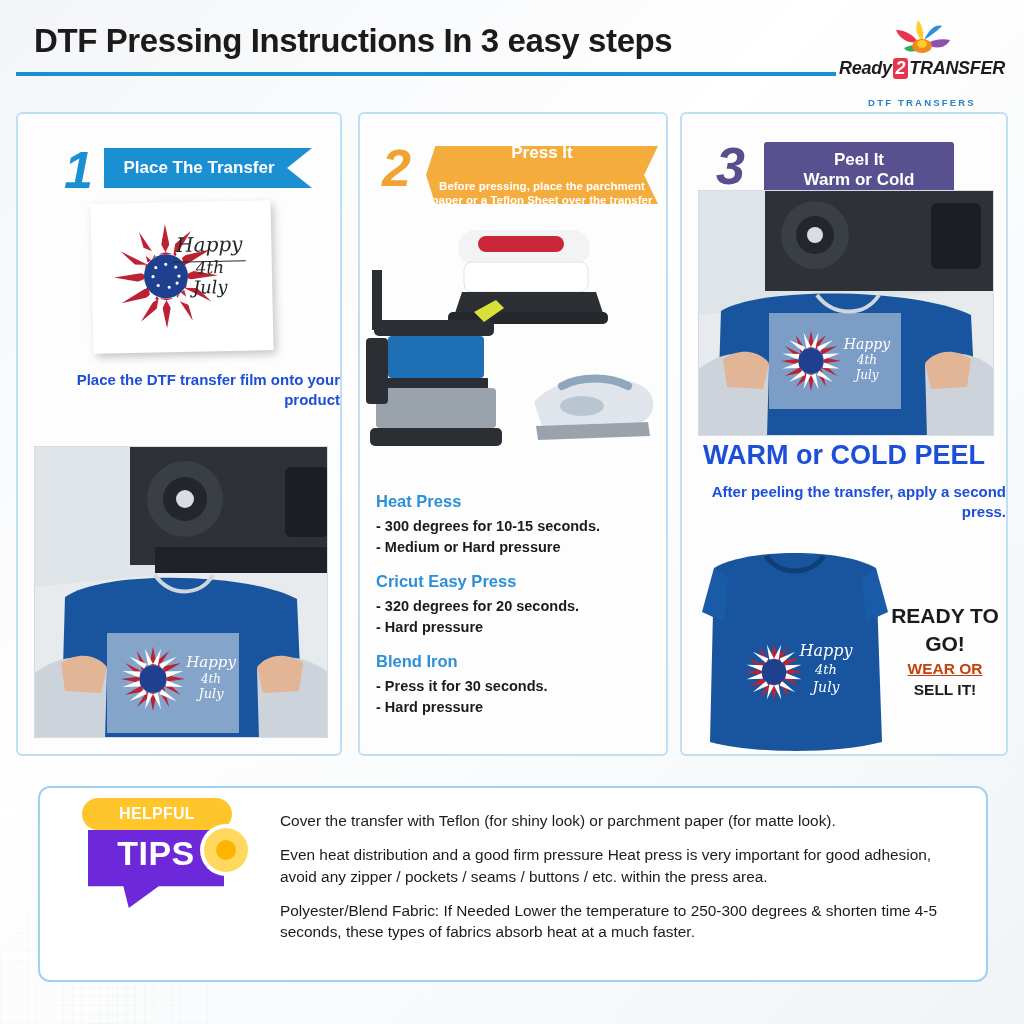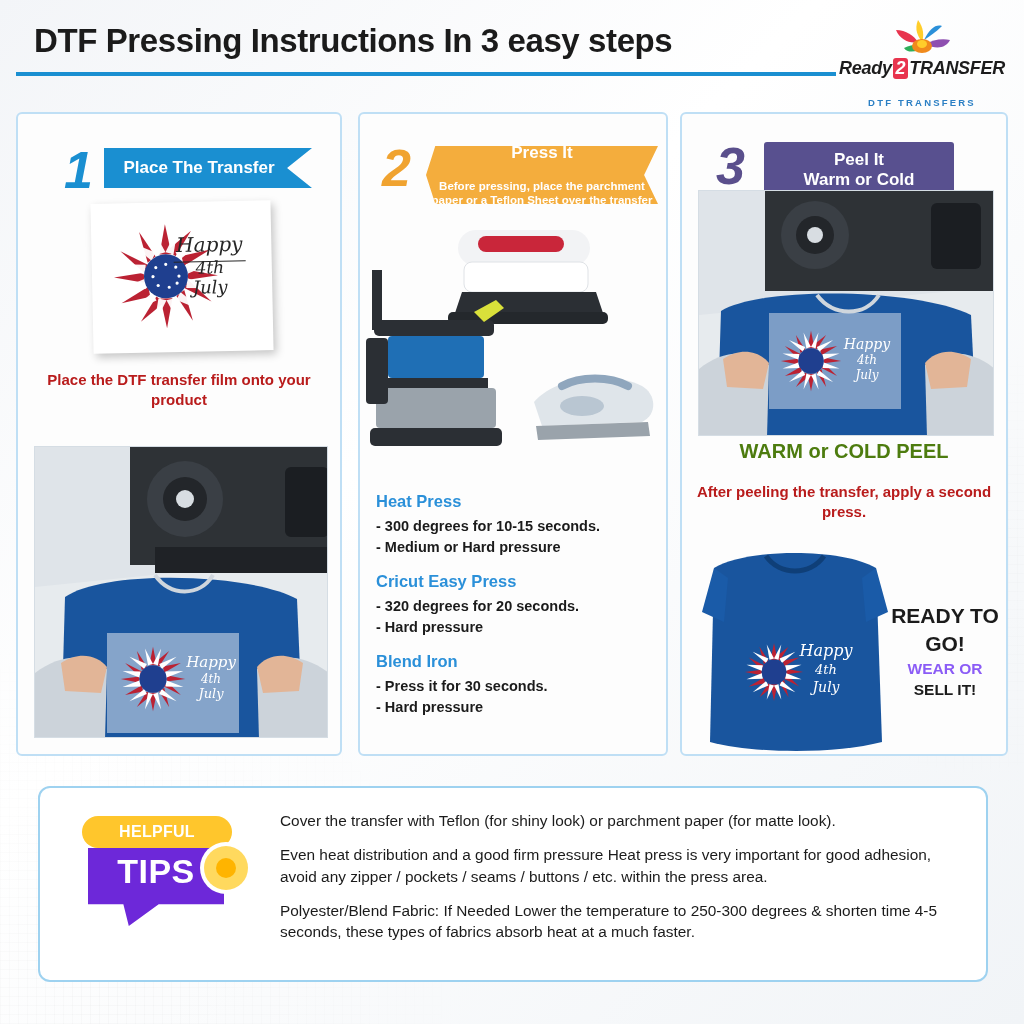--- a/index.html
+++ b/index.html
@@ -90,22 +90,22 @@
 
   
   #c1num { left: 46px; top: 16px; color: #1a8fd1; }
   #c1banner {
     left: 86px; top: 20px; width: 208px; height: 40px;
     background: #1a8fd1;
     clip-path: polygon(0 0, 100% 0, 88% 50%, 100% 100%, 0 100%);
   }
   #c1banner .banner-title { padding-right: 18px; }
   .cap {
-    position: absolute; text-align: center; width: 100%;
-    font-size: 15px; font-weight: bold; color: #b91c1c; line-height: 1.3;
+    position: absolute; text-align: right; width: 100%;
+    font-size: 15px; font-weight: bold; color: #1d4ed8; line-height: 1.3;
   }
 
   
   #c2num { left: 22px; top: 14px; color: #f0a330; }
   #c2banner {
     left: 66px; top: 18px; width: 232px; height: 58px;
     background: #f4ad3d;
     clip-path: polygon(4% 0, 100% 0, 94% 50%, 100% 100%, 4% 100%, 0 50%);
     gap: 15px;
   }
@@ -120,29 +120,29 @@
 
   
   #c3num { left: 34px; top: 12px; color: #5a4f8c; }
   #c3banner {
     left: 82px; top: 14px; width: 190px; height: 56px;
     background: #58508f;
     border-radius: 3px;
   }
   .peel-label {
     position: absolute; width: 100%; text-align: center;
-    font-size: 20px; font-weight: bold; color: #4d7c0f;
+    font-size: 27px; font-weight: bold; color: #1d4ed8;
   }
 
   
   .tips-box {
     position: absolute; left: 38px; top: 786px; width: 950px; height: 196px;
     border: 2px solid #9ed2f0; border-radius: 12px; background: #fff;
   }
-  .tips-badge { position: absolute; left: 42px; top: 28px; width: 172px; height: 130px; }
+  .tips-badge { position: absolute; left: 42px; top: 10px; width: 172px; height: 130px; }
   .tips-ribbon {
     position: absolute; left: 0; top: 0; width: 150px; height: 32px;
     background: #ffc62c; border-radius: 16px;
     display:flex; align-items:center; justify-content:center;
     color: #fff; font-weight: bold; font-size: 16px; letter-spacing: .3px;
   }
   .tips-flag {
     position: absolute; left: 6px; top: 32px; width: 136px; height: 78px;
     background: #6d28d9;
     clip-path: polygon(0 0, 100% 0, 100% 72%, 52% 72%, 30% 100%, 26% 72%, 0 72%);
@@ -497,21 +497,21 @@
         <g transform="translate(130,126)" fill="#ffffff" font-family="DejaVu Serif, serif" font-style="italic" text-anchor="middle">
           <text y="-12" font-size="16">Happy</text>
           <text y="6" font-size="13">4th</text>
           <text y="24" font-size="14">July</text>
         </g>
       </svg>
     </div>
 
     <div style="position:absolute; left:204px; top:488px; width:118px; text-align:center;">
       <div style="font-size:21px; font-weight:bold; color:#1b1b1b; line-height:1.35;">READY TO GO!</div>
-      <div style="font-size:15.5px; font-weight:bold; color:#8b5cf6; line-height:1.35;">WEAR OR</div>
+      <div style="font-size:15.5px; font-weight:bold; color:#c2410c; line-height:1.35;text-decoration:underline;">WEAR OR</div>
       <div style="font-size:15.5px; font-weight:bold; color:#1b1b1b; line-height:1.35;">SELL IT!</div>
     </div>
   </div>
 
   <div class="tips-box">
     <div class="tips-badge">
       <div class="tips-ribbon">HELPFUL</div>
       <div class="tips-flag">
         <span>TIPS</span>
       </div>

